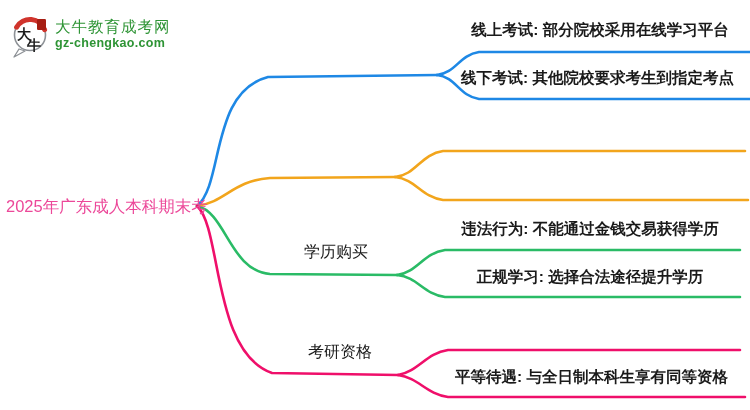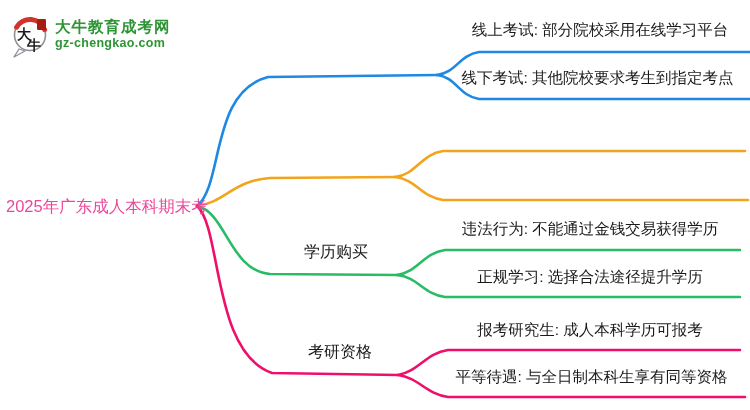--- a/index.html
+++ b/index.html
@@ -7,30 +7,30 @@
               font-family:"Liberation Sans", sans-serif; }
   #canvas { position:relative; width:750px; height:410px; background:#fff; }
   #wires { position:absolute; left:0; top:0; pointer-events:none; }
   #wires path { fill:none; stroke-width:2.6; stroke-linecap:round; stroke-linejoin:round; }
 
   .abs { position:absolute; }
 
   
   #logo { left:10px; top:13px; display:flex; align-items:flex-start; }
   #logo-text { margin-left:5px; padding-top:4px; }
-  #site-name { font-size:15.5px; font-weight:bold; letter-spacing:1px; line-height:19px; }
+  #site-name { font-size:15.5px; font-weight:normal; letter-spacing:1px; line-height:19px; }
   #site-url  { font-size:12.5px; font-weight:bold; line-height:15px; letter-spacing:0.3px; }
 
   
   .root-topic { left:6px; top:195px; width:192px; height:22px; line-height:22px;
                 font-size:16.5px; color:#ec4899; white-space:nowrap; }
   .branch-label { height:22px; line-height:22px; text-align:center; font-size:16px;
                   color:#1a1a1a; white-space:nowrap; }
   .leaf { height:22px; line-height:22px; text-align:center; font-size:15.5px;
-          color:#1a1a1a; white-space:nowrap; }
+          color:#1a1a1a; white-space:nowrap;font-weight:bold; }
 
   #b1-label { left:290px; top:44px;  width:140px; }
   #b2-label { left:277px; top:142px; width:120px; }
   #b3-label { left:276px; top:241px; width:120px; }
   #b4-label { left:280px; top:341px; width:120px; }
 
   #leaf-1-1 { left:450px; top:19px;  width:300px; }
   #leaf-1-2 { left:445px; top:67px;  width:305px; }
   #leaf-2-1 { left:440px; top:119px; width:305px; }
   #leaf-2-2 { left:438px; top:169px; width:312px; }
@@ -80,16 +80,15 @@
 
   <div class="abs root-topic">2025年广东成人本科期末考</div>
 
   <div class="abs branch-label" id="b3-label">学历购买</div>
   <div class="abs branch-label" id="b4-label">考研资格</div>
 
   <div class="abs leaf" id="leaf-1-1">线上考试: 部分院校采用在线学习平台</div>
   <div class="abs leaf" id="leaf-1-2">线下考试: 其他院校要求考生到指定考点</div>
   <div class="abs leaf" id="leaf-3-1">违法行为: 不能通过金钱交易获得学历</div>
   <div class="abs leaf" id="leaf-3-2">正规学习: 选择合法途径提升学历</div>
-  <div class="abs leaf" id="leaf-4-1">报考研究生: 成人本科学历可报考</div>
   <div class="abs leaf" id="leaf-4-2">平等待遇: 与全日制本科生享有同等资格</div>
 
 </div>
 
 </body></html>

